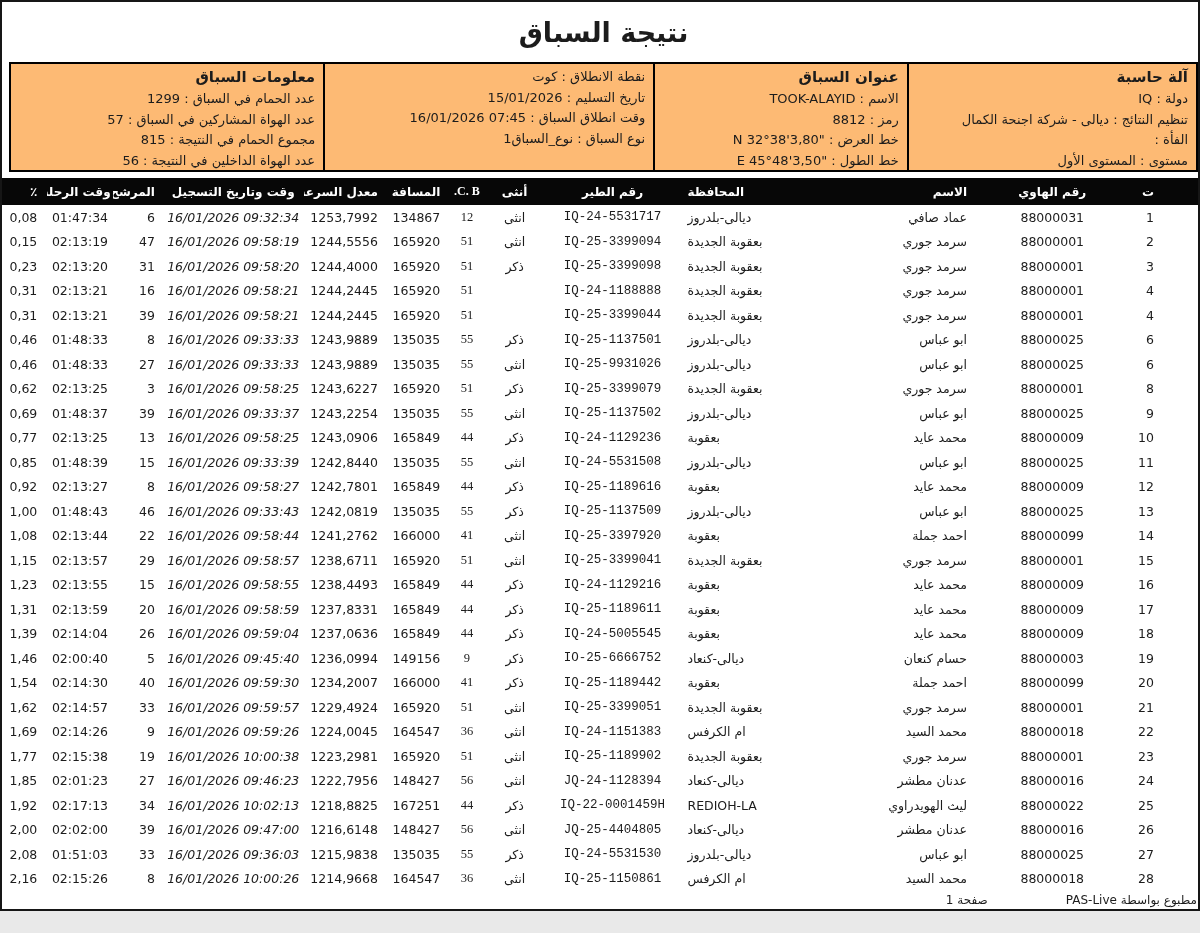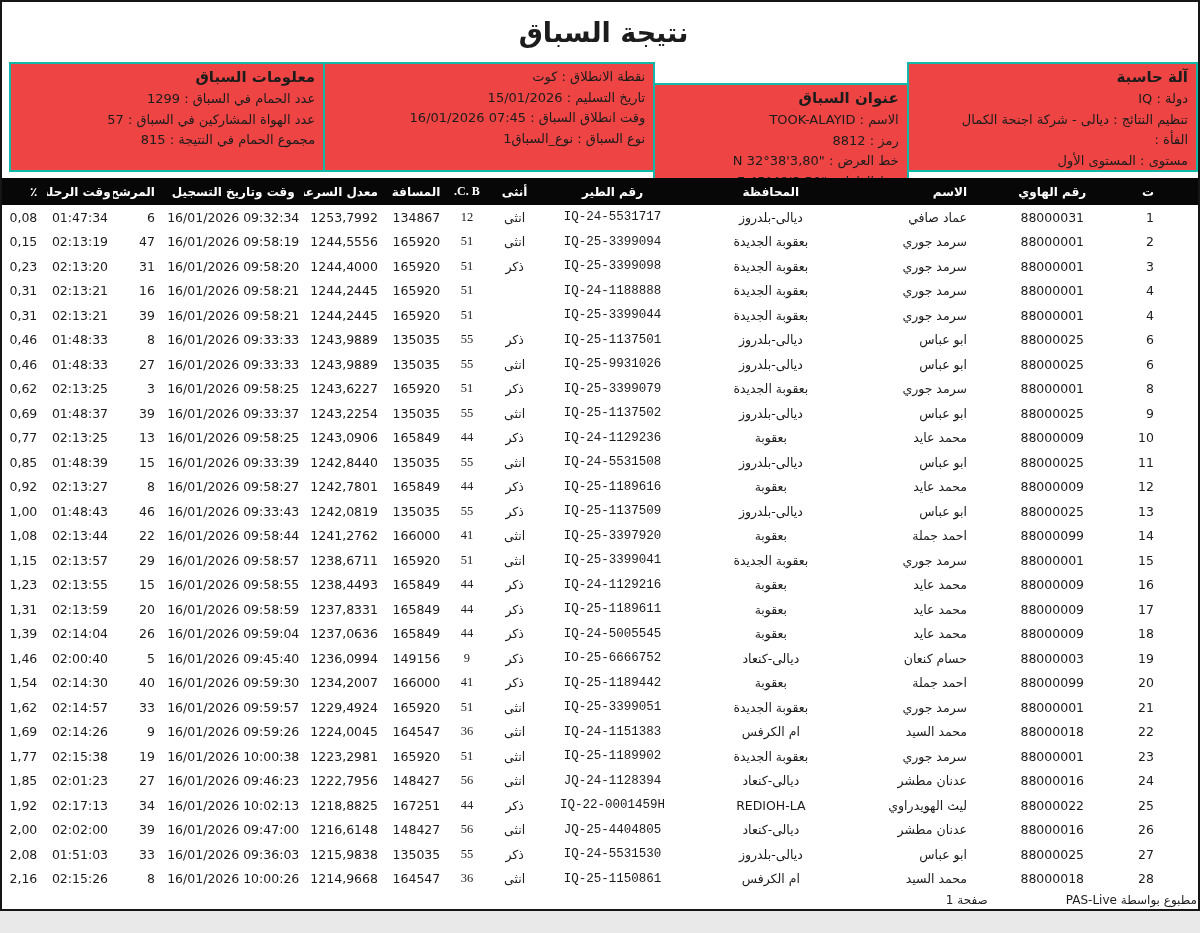--- a/index.html
+++ b/index.html
@@ -15,27 +15,27 @@
     border:2px solid #161616;
     display:flex; flex-direction:column;
     background:#fff;
     padding-left:7px;
   }
   .title-wrap { height:60px; display:flex; align-items:center; justify-content:center; }
   .title { font-size:27px; font-weight:bold; letter-spacing:0.5px; }
 
   .info-row { display:flex; height:110px; }
   .box {
-    border:2px solid #14b8a6;
+    border:2px solid #000000;
     height:110px; padding:3px 8px 0 4px;
-    overflow:hidden; background:#ef4444;
+    overflow:hidden; background:#fdba74;
   }
   .box + .box { margin-right:-2px; }
   .box:nth-child(1){ width:293px; }
-  .box:nth-child(2){ width:257px;margin-top:21px; }
+  .box:nth-child(2){ width:257px; }
   .box:nth-child(3){ width:334px; }
   .box:nth-child(4){ width:318px; }
   .box-title { font-size:15px; font-weight:bold; margin:1px 0 3px; }
   .line { font-size:13px; line-height:20.5px; white-space:nowrap; }
 
   table.results { width:1196px; border-collapse:collapse; table-layout:fixed; margin-top:6px; }
   thead th {
     background:#070707; color:#ffffff;
     font-size:12px; font-weight:bold;
     height:27px; padding:0 2px; white-space:nowrap; overflow:hidden;
@@ -47,29 +47,29 @@
 
   col.w-rank{width:90px} col.w-fancier{width:110px} col.w-name{width:140px}
   col.w-province{width:170px} col.w-ring{width:145px} col.w-sex{width:50px}
   col.w-cb{width:45px} col.w-distance{width:60px} col.w-speed{width:80px}
   col.w-datetime{width:140px} col.w-candidate{width:50px} col.w-flight{width:65px}
   col.w-pct{width:45px}
 
   .c-rank{ text-align:right; padding-right:44px; }
   .c-fancier{ text-align:center; }
   .c-name{ text-align:right; padding-right:30px; }
-  .c-province{ text-align:center; }
+  .c-province{ text-align:left; }
   .c-ring{ text-align:center; }
   td.c-ring{ direction:ltr;font-family:Liberation Mono, monospace; }
   .c-sex{ text-align:center; }
   .c-cb{ text-align:center;font-family:Liberation Serif, serif; }
   .c-distance{ text-align:right; padding-right:4px; }
   .c-speed{ text-align:right; padding-right:6px; }
   .c-datetime{ text-align:center; }
-  td.c-datetime{ direction:ltr; }
+  td.c-datetime{ direction:ltr;font-style:italic; }
   .c-candidate{ text-align:right; padding-right:8px;margin-left:7px; }
   .c-flight{ text-align:center; }
   .c-pct{ text-align:right; padding-right:10px; }
 
   .footer {
     margin-top:auto;
     display:flex; align-items:center; justify-content:flex-start;
     gap:78px; font-size:12px; height:18px; padding:0 1px;
   }
   .bottom-strip { width:1200px; height:22px; background:#e9e9e9; }
@@ -102,20 +102,21 @@
         <div class="line"><span>نقطة الانطلاق</span> : <bdi>كوت</bdi></div>
         <div class="line"><span>تاريخ التسليم</span> : <bdi dir="ltr">15/01/2026</bdi></div>
         <div class="line"><span>وقت انطلاق السباق</span> : <bdi dir="ltr">16/01/2026 07:45</bdi></div>
         <div class="line"><span>نوع السباق</span> : <bdi>نوع_السباق1</bdi></div>
       </div>
       <div class="box">
         <div class="box-title">معلومات السباق</div>
         <div class="line"><span>عدد الحمام في السباق</span> : <bdi dir="ltr">1299</bdi></div>
         <div class="line"><span>عدد الهواة المشاركين في السباق</span> : <bdi dir="ltr">57</bdi></div>
         <div class="line"><span>مجموع الحمام في النتيجة</span> : <bdi dir="ltr">815</bdi></div>
+        <div class="line"><span>عدد الهواة الداخلين في النتيجة</span> : <bdi dir="ltr">56</bdi></div>
       </div>
     </div>
 
   <table class="results">
     <colgroup id="colgroup">
         <col class="w-rank">
         <col class="w-fancier">
         <col class="w-name">
         <col class="w-province">
         <col class="w-ring">

